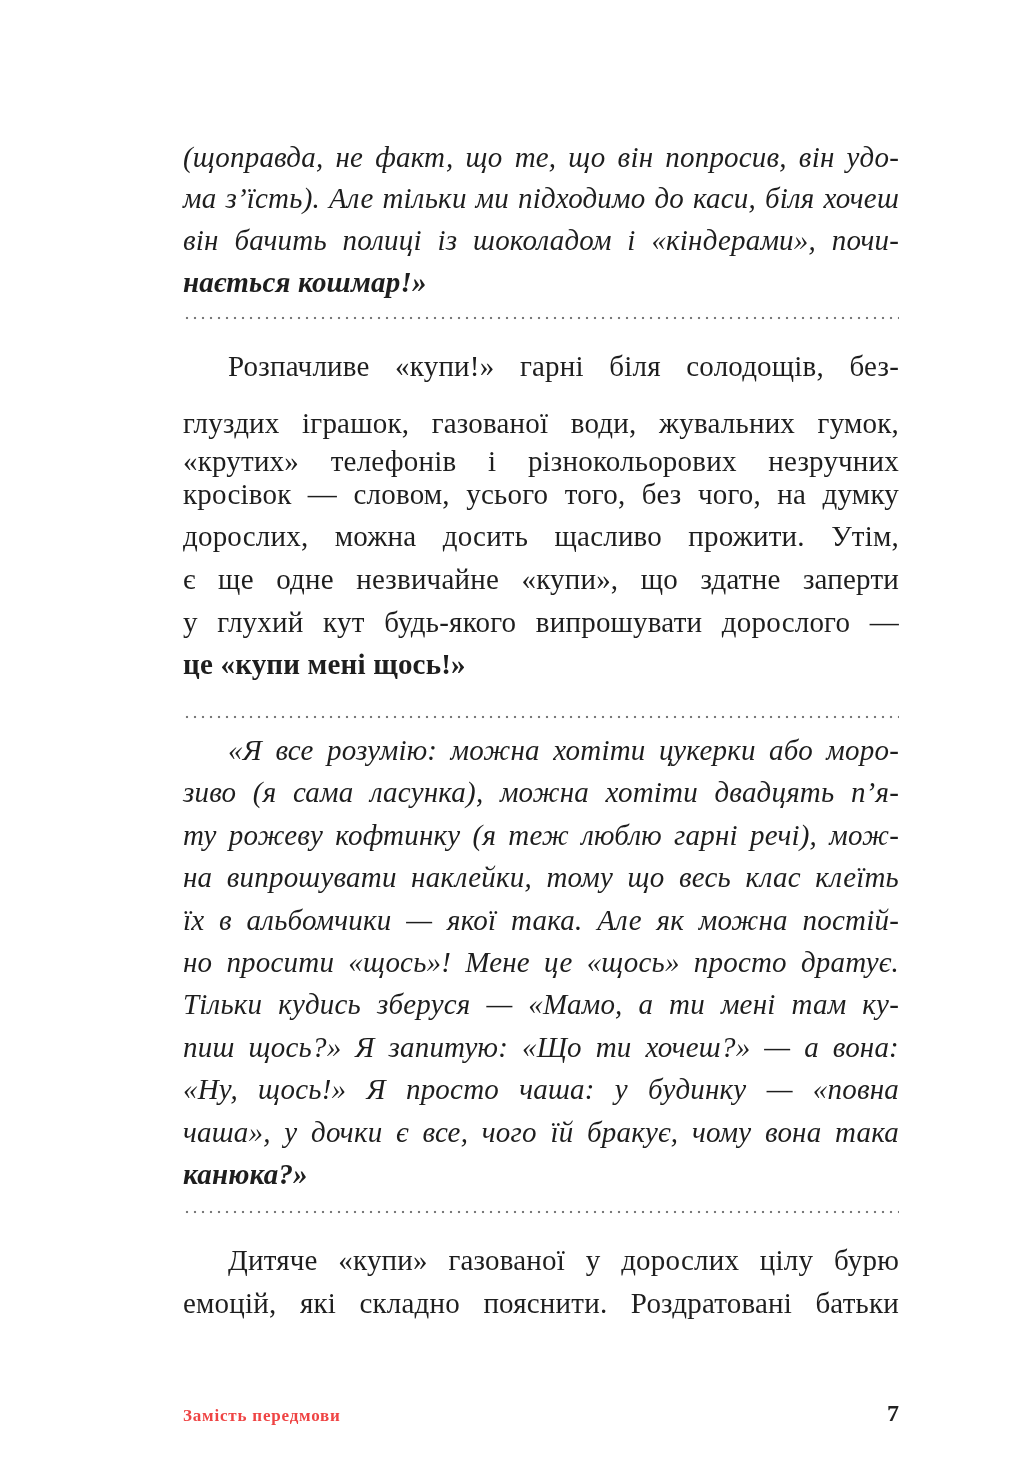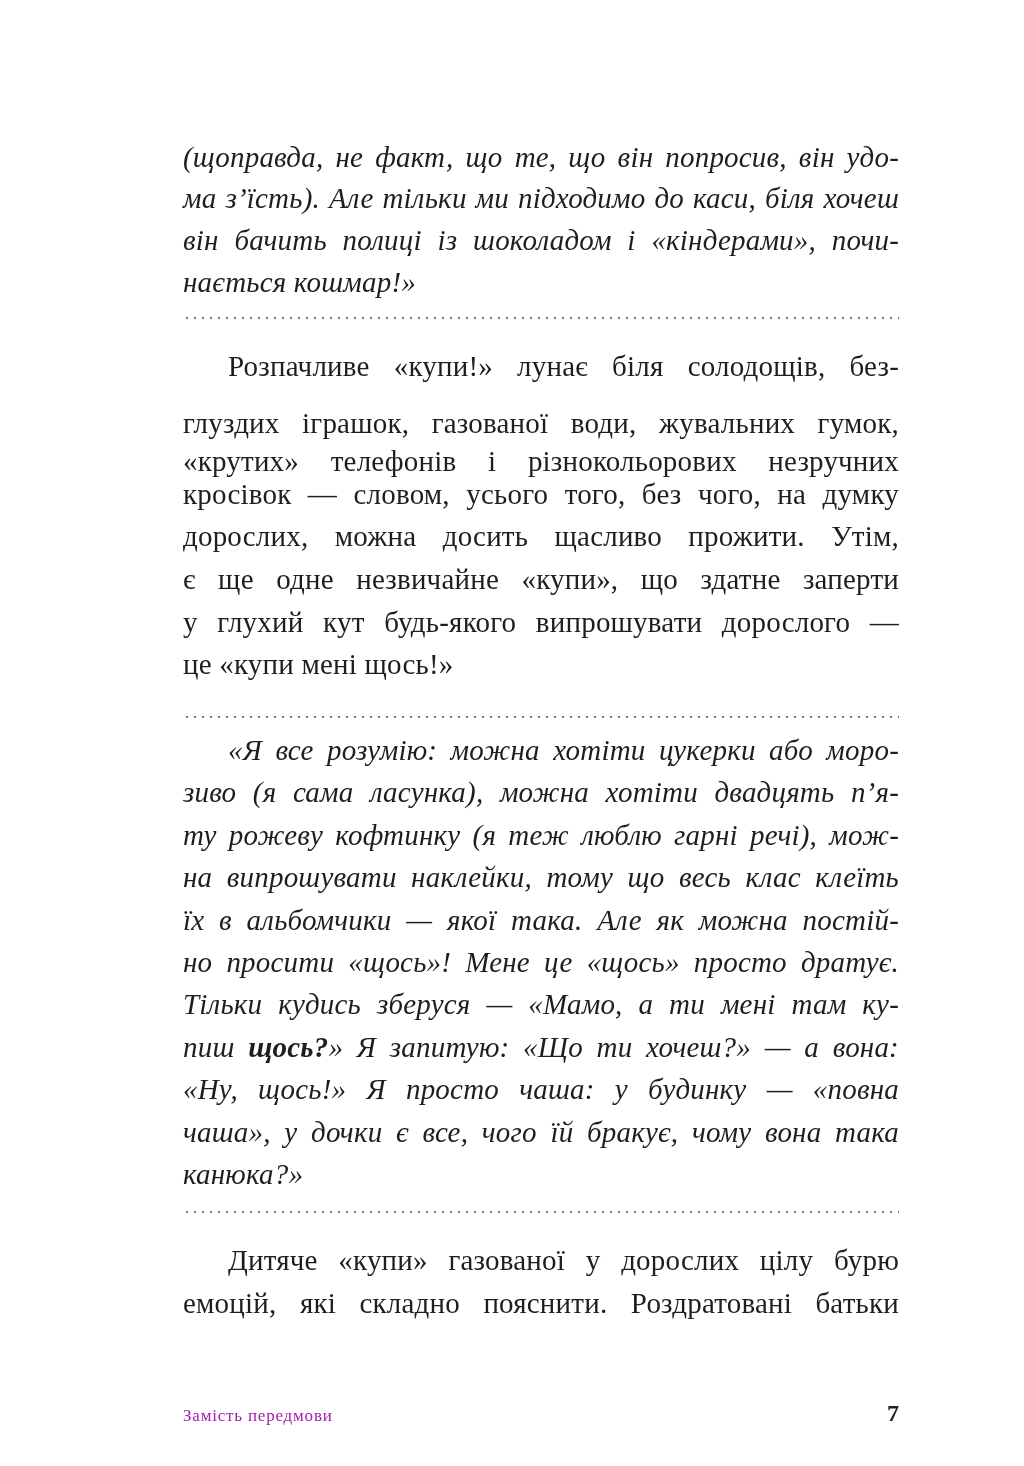--- a/index.html
+++ b/index.html
@@ -30,43 +30,45 @@
       font-size: 29px;
       line-height: 43px;
       height: 43px;
       white-space: nowrap;
       text-align: justify;
       text-align-last: justify;
       letter-spacing: 0.2px;
     }
     .line.last {
       text-align-last: left;
+      font-weight: bold;
     }
     .line.indent {
       left: 45px;
       width: 671px;
     }
     .italic { font-style: italic; }
-    .bold { font-weight: bold; }
+    .bold { font-weight: normal; }
     .dots {
       position: absolute;
       left: 0;
       width: 716px;
       height: 4px;
       background-image: radial-gradient(circle, #7a7a7a 1.2px, transparent 1.6px);
       background-size: 8px 4px;
       background-repeat: repeat-x;
     }
     .footer-left {
       position: absolute;
       left: 0;
       top: 1374px;
       font-size: 17px;
       letter-spacing: 0.8px;
-      color: #a21caf;
+      color: #ef4444;
+      font-weight: bold;
     }
     .footer-right {
       position: absolute;
       right: 0;
       top: 1368px;
       font-size: 24px;
       font-weight: bold;
       color: #222;
     }
   </style>
@@ -78,21 +80,21 @@
   <div>
     <div class="line italic" style="top:104px">(щоправда, не факт, що те, що він попросив, він удо-</div>
     <div class="line italic" style="top:145px">ма з’їсть). Але тільки ми підходимо до каси, біля хочеш</div>
     <div class="line italic" style="top:187px">він бачить полиці із шоколадом і «кіндерами», почи-</div>
     <div class="line italic last" style="top:229px">нається кошмар!»</div>
   </div>
 
   <div class="dots" style="top:284px"></div>
 
   <div>
-    <div class="line indent" style="top:313px">Розпачливе «купи!» лунає біля солодощів, без-</div>
+    <div class="line indent" style="top:313px">Розпачливе «купи!» гарні біля солодощів, без-</div>
     <div class="line" style="top:370px">глуздих іграшок, газованої води, жувальних гумок,</div>
     <div class="line" style="top:408px">«крутих» телефонів і різнокольорових незручних</div>
     <div class="line" style="top:441px">кросівок — словом, усього того, без чого, на думку</div>
     <div class="line" style="top:483px">дорослих, можна досить щасливо прожити. Утім,</div>
     <div class="line" style="top:526px">є ще одне незвичайне «купи», що здатне заперти</div>
     <div class="line" style="top:569px">у глухий кут будь-якого випрошувати дорослого —</div>
     <div class="line last" style="top:611px">це «купи мені щось!»</div>
   </div>
 
   <div class="dots" style="top:683px"></div>

